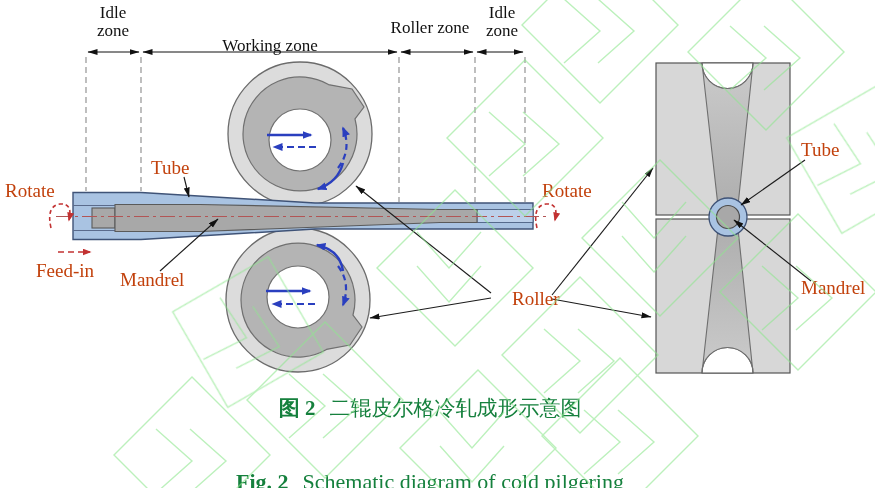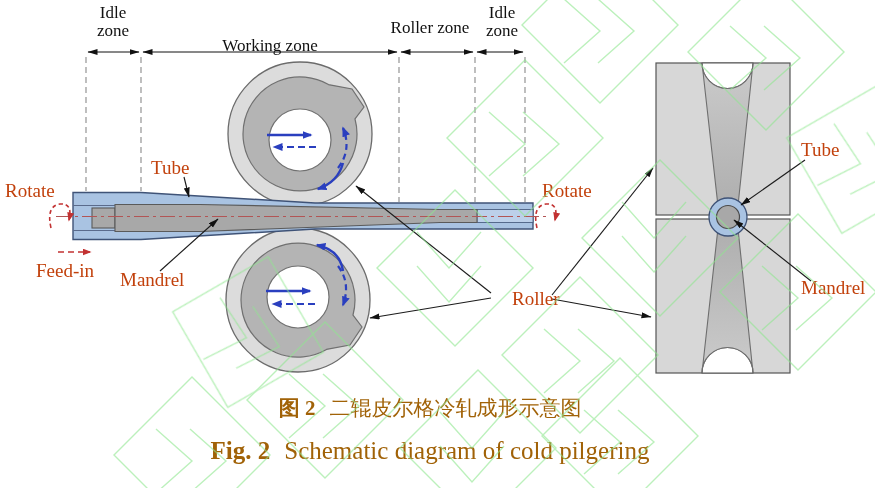--- a/index.html
+++ b/index.html
@@ -3,25 +3,25 @@
 <meta charset="utf-8">
 <style>
   html,body{margin:0;padding:0;background:#ffffff;}
   .stage{
     position:relative;width:875px;height:488px;background:#ffffff;overflow:hidden;
     font-family:Liberation Serif, serif;color:#111;
   }
   .stage svg{position:absolute;left:0;top:0;}
   .lbl{position:absolute;font-size:19px;line-height:1.05;white-space:nowrap;color:#c2410c;}
   .zone{position:absolute;font-size:17px;line-height:1.08;text-align:center;white-space:normal;color:#111;}
-  .caption{position:absolute;left:0;width:860px;text-align:center;color:#a16207;}
+  .caption{position:absolute;left:0;width:860px;text-align:center;color:#15803d;}
   .caption .pre{font-weight:bold;}
   .caption .txt{margin-left:14px;}
   .cap-zh{top:394px;font-size:21px;}
-  .cap-en{top:437px;font-size:25px;}
+  .cap-en{top:469px;font-size:22px;}
   .wm{position:absolute;left:0;top:0;z-index:6;pointer-events:none;}
   .diagram{z-index:1;}
   .lbl,.zone,.caption{z-index:4;}
 </style>
 </head>
 <body>
 
 <div class="stage">
 
   <svg class="diagram" width="875" height="495" viewBox="0 0 875 495">

